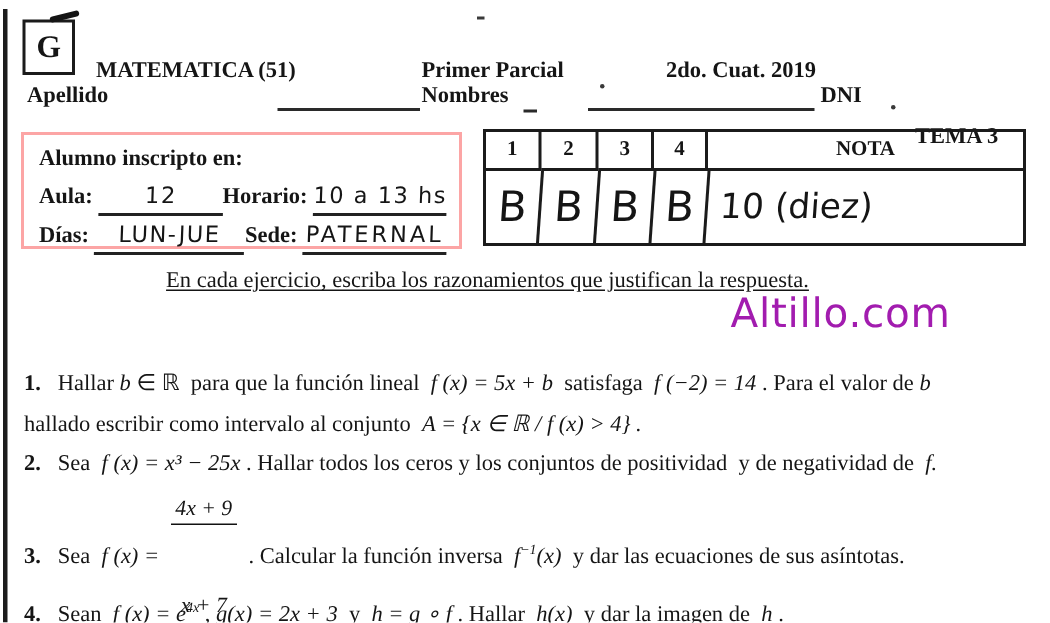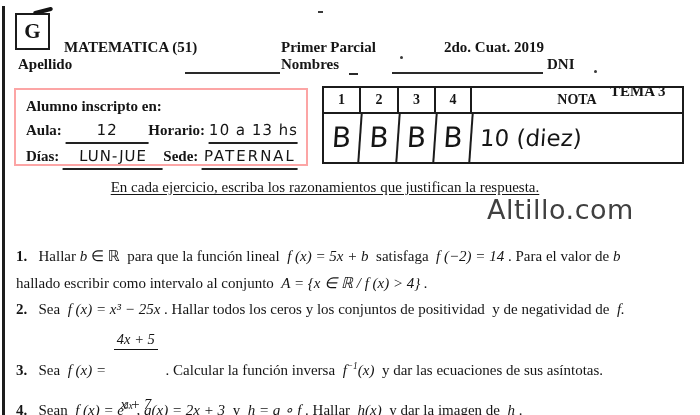--- a/index.html
+++ b/index.html
@@ -36,21 +36,21 @@
          display:flex;align-items:center;justify-content:center;}
   .gcell.last{border-right:none;}
   .gcell.body{border-bottom:none;}
   .ghead{font-weight:bold;font-size:14px;}
   .gval{font-family:"DejaVu Sans",sans-serif;font-size:28px;transform:skewX(-4deg);line-height:1;}
   .gnota{justify-content:flex-start;padding-left:8px;font-size:23px;}
   
   .instr{position:absolute;left:0;top:179px;width:650px;text-align:center;
          font-weight:normal;font-size:15px;text-decoration:underline;text-underline-offset:2px;}
   .wm{position:absolute;left:487px;top:194px;font-family:"DejaVu Sans",sans-serif;
-      font-size:27px;color:#404040;letter-spacing:0.5px;}
+      font-size:27px;color:#a21caf;letter-spacing:0.5px;}
   
   .exline{position:absolute;left:16px;width:676px;font-size:15px;line-height:20px;white-space:pre-wrap;}
   .it{font-style:italic;}
   .bd{font-weight:bold;}
   .sup{vertical-align:super;font-size:0.62em;line-height:0;}
   .frac{display:inline-block;text-align:center;font-style:italic;font-size:14.5px;
         line-height:1.15;vertical-align:middle;margin:0 4px;}
   .frac .num{display:block;border-bottom:1.5px solid #111;padding:0 3px 1px;}
   .frac .den{display:block;padding-top:1px;margin-top:45px;}
 </style>
@@ -108,14 +108,14 @@
   <div class="gcell body gval">B</div>
   <div class="gcell body gval gnota last">10 (diez)</div>
 </div>
 
 <div class="instr">En cada ejercicio, escriba los razonamientos que justifican la respuesta.</div>
 <div class="wm">Altillo.com</div>
 
 <div class="exline" style="top:246px;"><span class="bd">1.</span><span>   Hallar </span><span class="it">b</span><span> ∈ ℝ  para que la función lineal  </span><span class="it">f (x) = 5x + b</span><span>  satisfaga  </span><span class="it">f (−2) = 14</span><span> . Para el valor de </span><span class="it">b</span></div>
 <div class="exline" style="top:273px;"><span>hallado escribir como intervalo al conjunto  </span><span class="it">A = {x ∈ ℝ / f (x) &gt; 4} .</span></div>
 <div class="exline" style="top:299px;"><span class="bd">2.</span><span>   Sea  </span><span class="it">f (x) = x³ − 25x</span><span> . Hallar todos los ceros y los conjuntos de positividad  y de negatividad de  </span><span class="it">f.</span></div>
-<div class="exline" style="top:331px;"><span class="bd">3.</span><span>   Sea  </span><span class="it">f (x) = </span><span class="frac"><span class="num">4x + 5</span><span class="den">x + 7</span></span><span> . Calcular la función inversa  </span><span class="it">f</span><span class="it sup">−1</span><span class="it">(x)</span><span>  y dar las ecuaciones de sus asíntotas.</span></div>
+<div class="exline" style="top:331px;"><span class="bd">3.</span><span>   Sea  </span><span class="it">f (x) = </span><span class="frac"><span class="num">4x + 9</span><span class="den">x + 7</span></span><span> . Calcular la función inversa  </span><span class="it">f</span><span class="it sup">−1</span><span class="it">(x)</span><span>  y dar las ecuaciones de sus asíntotas.</span></div>
 <div class="exline" style="top:400px;"><span class="bd">4.</span><span>   Sean  </span><span class="it">f (x) = e</span><span class="it sup">4x</span><span> , </span><span class="it">g(x) = 2x + 3</span><span>  y  </span><span class="it">h = g ∘ f</span><span> . Hallar  </span><span class="it">h(x)</span><span>  y dar la imagen de  </span><span class="it">h</span><span> .</span></div>
 
 </body></html>

